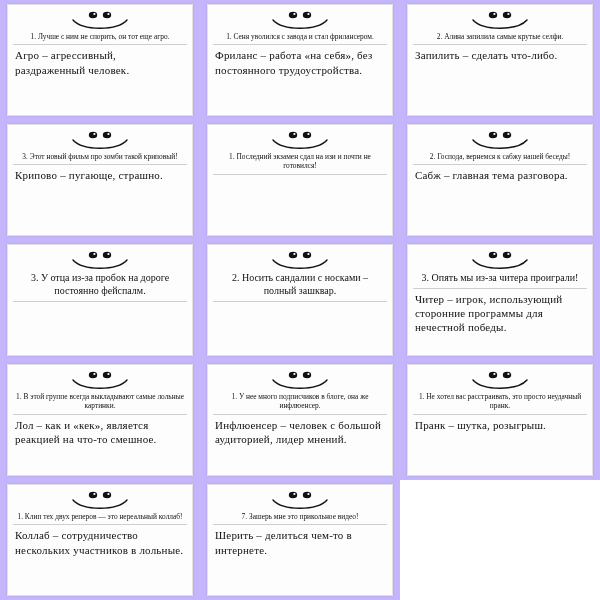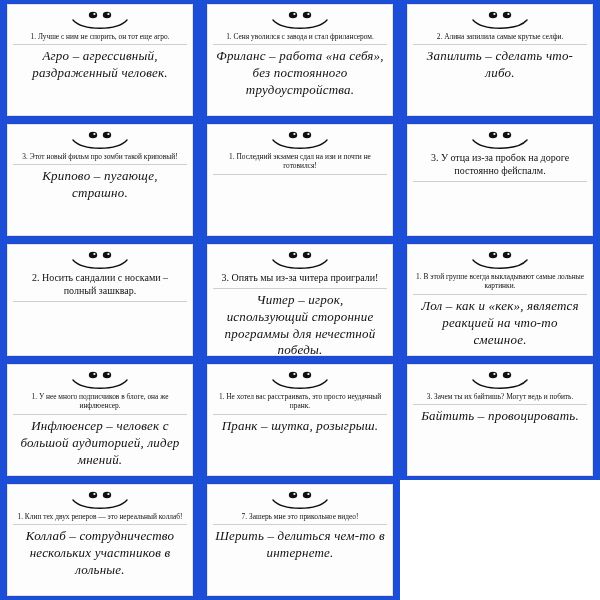--- a/index.html
+++ b/index.html
@@ -20,21 +20,21 @@
     grid-template-columns: repeat(3, 200px);
     grid-template-rows: repeat(5, 120px);
     background: #ffffff;
   }
   .card {
     position: relative;
     width: 200px;
     height: 120px;
     box-sizing: border-box;
     padding: 4px 6px 4px 6px;
-    background: #1d4ed8;
+    background: #c4b5fd;
     display: flex;
     flex-direction: column;
     align-items: center;
     overflow: hidden;
   }
   .card-inner {
     position: relative;
     width: 186px;
     height: 112px;
     background: #fdfdfd;
@@ -63,25 +63,23 @@
     box-sizing: border-box;
     flex: 0 0 auto;
   }
   .divider {
     width: 100%;
     border-top: 1px solid #cfcfcf;
     margin: 3px 0 3px 0;
     flex: 0 0 auto;
   }
   .answer {
-    font-size: 13px;
+    font-size: 11px;
     line-height: 1.3;
-    text-align: center;
     color: #111;
-    font-style: italic;
     letter-spacing: 0.2px;
     width: 100%;
     padding: 0 2px;
     box-sizing: border-box;
     flex: 0 0 auto;
   }
   .card.tall .question { font-size: 10px; }
 </style>
 </head>
 <body>
@@ -155,20 +153,34 @@
         <ellipse cx="38" cy="6" rx="4.2" ry="3.2" fill="#111"></ellipse>
         <circle cx="25.4" cy="5" r="1.1" fill="#fff"></circle>
         <circle cx="39.4" cy="5" r="1.1" fill="#fff"></circle>
         <path d="M4 11 C14 22, 48 22, 58 11" stroke="#111" stroke-width="1.5" fill="none" stroke-linecap="round"></path>
       </svg>
       <div class="question">1. Последний экзамен сдал на изи и почти не готовился!</div>
       <div class="divider"></div>
     </div>
   </div>
 
+  <div class="card">
+    <div class="card-inner">
+      <svg class="face" viewBox="0 0 62 22">
+        <ellipse cx="24" cy="6" rx="4.2" ry="3.2" fill="#111"></ellipse>
+        <ellipse cx="38" cy="6" rx="4.2" ry="3.2" fill="#111"></ellipse>
+        <circle cx="25.4" cy="5" r="1.1" fill="#fff"></circle>
+        <circle cx="39.4" cy="5" r="1.1" fill="#fff"></circle>
+        <path d="M4 11 C14 22, 48 22, 58 11" stroke="#111" stroke-width="1.5" fill="none" stroke-linecap="round"></path>
+      </svg>
+      <div class="question">2. Господа, вернемся к сабжу нашей беседы!</div>
+      <div class="divider"></div>
+      <div class="answer">Сабж – главная тема разговора.</div>
+    </div>
+  </div>
 
   <div class="card tall">
     <div class="card-inner">
       <svg class="face" viewBox="0 0 62 22">
         <ellipse cx="24" cy="6" rx="4.2" ry="3.2" fill="#111"></ellipse>
         <ellipse cx="38" cy="6" rx="4.2" ry="3.2" fill="#111"></ellipse>
         <circle cx="25.4" cy="5" r="1.1" fill="#fff"></circle>
         <circle cx="39.4" cy="5" r="1.1" fill="#fff"></circle>
         <path d="M4 11 C14 22, 48 22, 58 11" stroke="#111" stroke-width="1.5" fill="none" stroke-linecap="round"></path>
       </svg>
@@ -244,34 +256,20 @@
         <circle cx="25.4" cy="5" r="1.1" fill="#fff"></circle>
         <circle cx="39.4" cy="5" r="1.1" fill="#fff"></circle>
         <path d="M4 11 C14 22, 48 22, 58 11" stroke="#111" stroke-width="1.5" fill="none" stroke-linecap="round"></path>
       </svg>
       <div class="question">1. Не хотел вас расстраивать, это просто неудачный пранк.</div>
       <div class="divider"></div>
       <div class="answer">Пранк – шутка, розыгрыш.</div>
     </div>
   </div>
 
-  <div class="card">
-    <div class="card-inner">
-      <svg class="face" viewBox="0 0 62 22">
-        <ellipse cx="24" cy="6" rx="4.2" ry="3.2" fill="#111"></ellipse>
-        <ellipse cx="38" cy="6" rx="4.2" ry="3.2" fill="#111"></ellipse>
-        <circle cx="25.4" cy="5" r="1.1" fill="#fff"></circle>
-        <circle cx="39.4" cy="5" r="1.1" fill="#fff"></circle>
-        <path d="M4 11 C14 22, 48 22, 58 11" stroke="#111" stroke-width="1.5" fill="none" stroke-linecap="round"></path>
-      </svg>
-      <div class="question">3. Зачем ты их байтишь? Могут ведь и побить.</div>
-      <div class="divider"></div>
-      <div class="answer">Байтить – провоцировать.</div>
-    </div>
-  </div>
 
   <div class="card">
     <div class="card-inner">
       <svg class="face" viewBox="0 0 62 22">
         <ellipse cx="24" cy="6" rx="4.2" ry="3.2" fill="#111"></ellipse>
         <ellipse cx="38" cy="6" rx="4.2" ry="3.2" fill="#111"></ellipse>
         <circle cx="25.4" cy="5" r="1.1" fill="#fff"></circle>
         <circle cx="39.4" cy="5" r="1.1" fill="#fff"></circle>
         <path d="M4 11 C14 22, 48 22, 58 11" stroke="#111" stroke-width="1.5" fill="none" stroke-linecap="round"></path>
       </svg>

